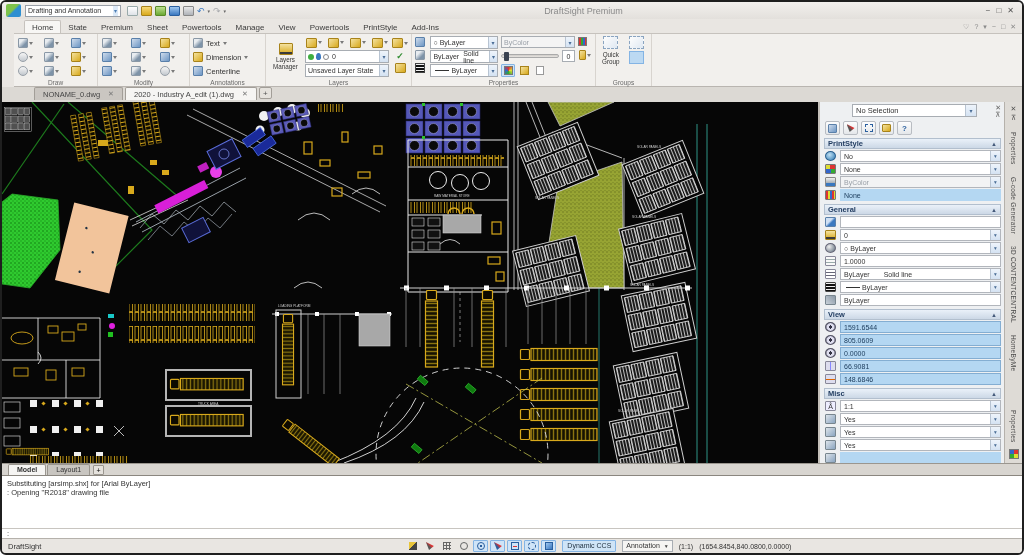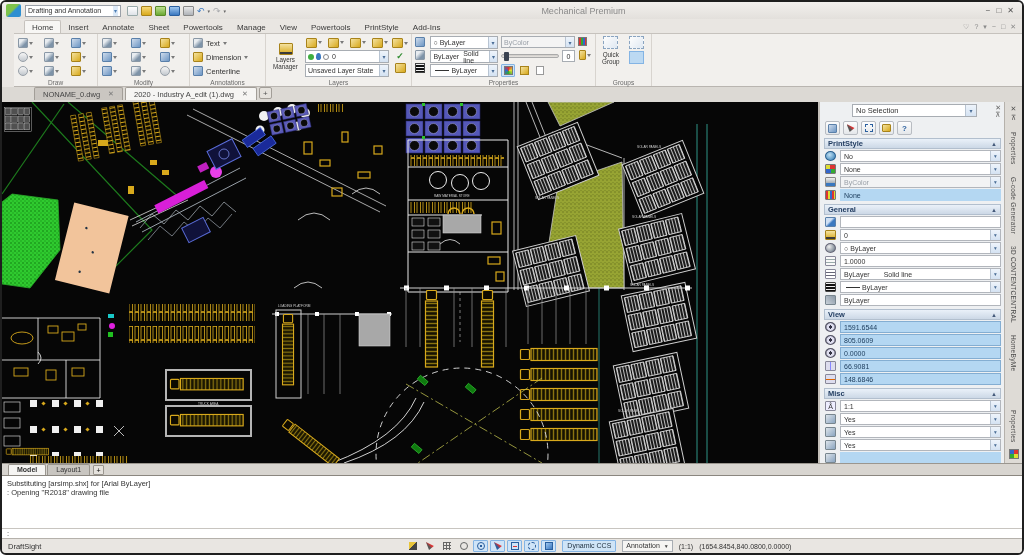--- a/index.html
+++ b/index.html
@@ -166,32 +166,32 @@
       <span class="qico q-new"></span>
       <span class="qico q-open"></span>
       <span class="qico q-import"></span>
       <span class="qico q-save"></span>
       <span class="qico q-print"></span>
       <span class="q-undo">↶</span>
       <span class="qdd">▾</span>
       <span class="q-redo">↷</span>
       <span class="qdd">▾</span>
     </div>
-    <div class="apptitle">Mechanical Premium</div>
+    <div class="apptitle">DraftSight Premium</div>
     <div class="winctl">
       <span>−</span>
       <span>□</span>
       <span>✕</span>
     </div>
   </div>
 
   <div class="tabrow">
     <span class="rtab active">Home</span>
-    <span class="rtab">Insert</span>
-    <span class="rtab">Annotate</span>
+    <span class="rtab">State</span>
+    <span class="rtab">Premium</span>
     <span class="rtab">Sheet</span>
     <span class="rtab">Powertools</span>
     <span class="rtab">Manage</span>
     <span class="rtab">View</span>
     <span class="rtab">Powertools</span>
     <span class="rtab">PrintStyle</span>
     <span class="rtab">Add-Ins</span>
     <div class="tabrow-ctl">
       <span>♡</span>
       <span>?</span>

